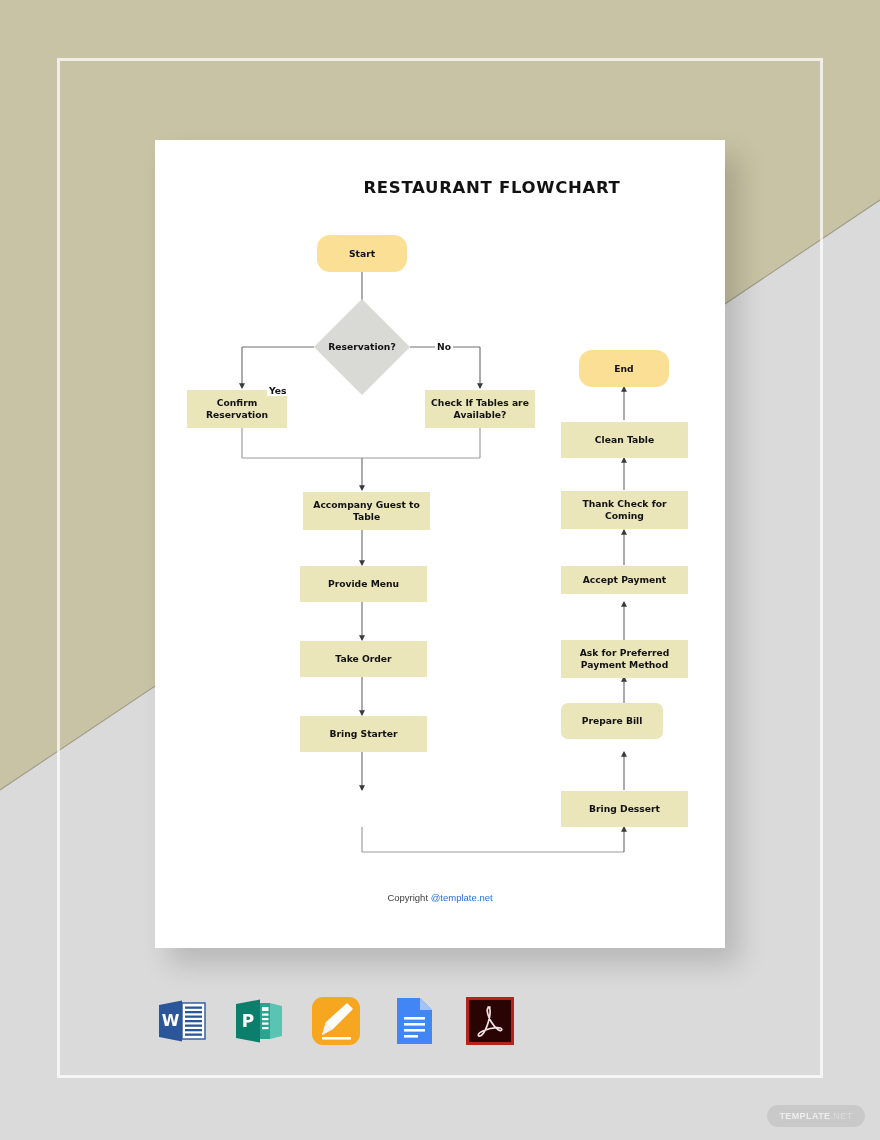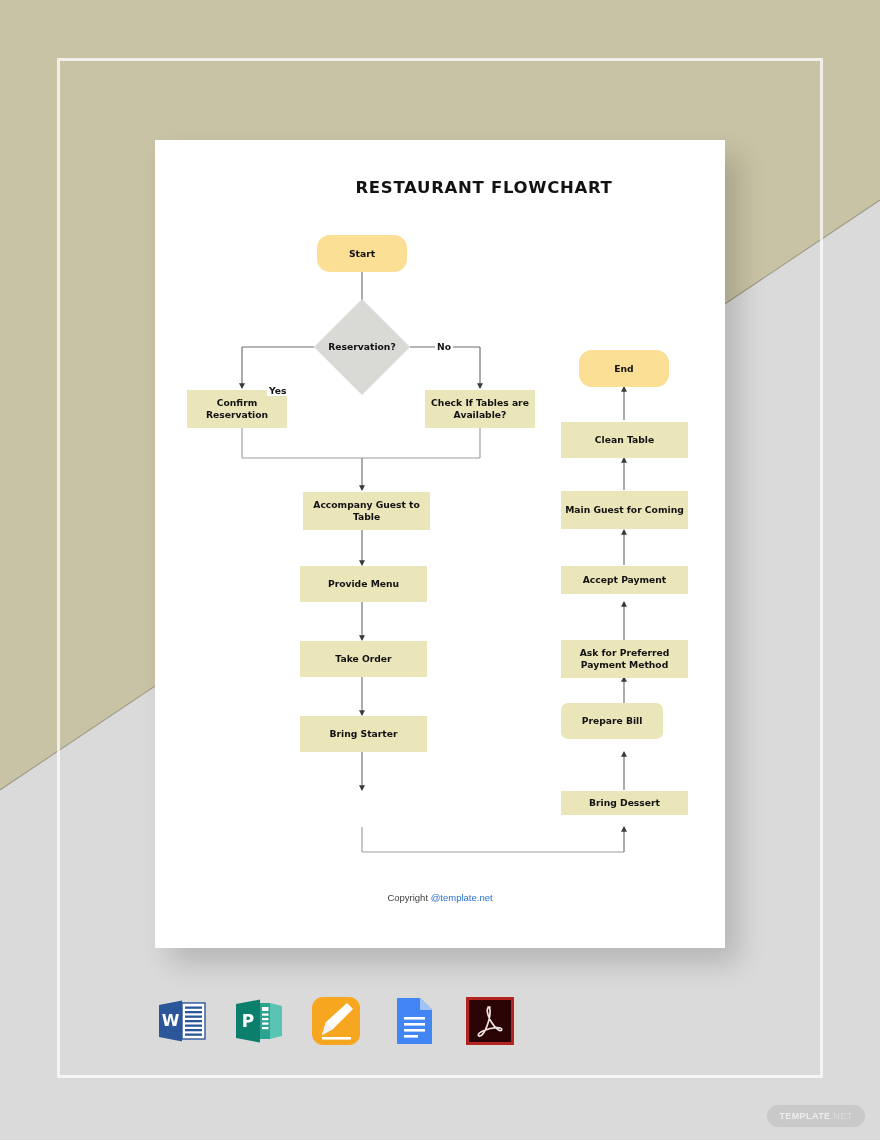--- a/index.html
+++ b/index.html
@@ -57,21 +57,21 @@
     left: 155px;
     top: 140px;
     width: 570px;
     height: 808px;
     background: #ffffff;
     box-shadow: 14px 16px 26px rgba(0,0,0,0.16);
   }
 
   .page-title {
     position: absolute;
-    left: 8px;
+    left: 16px;
     top: 38px;
     width: 100%;
     text-align: center;
     font-size: 16.5px;
     font-weight: bold;
     letter-spacing: 0.7px;
     color: #121212;
     font-family: "DejaVu Sans", sans-serif;
     padding-left: 36px;
   }
@@ -261,29 +261,29 @@
 
       <div class="node process" style="left:148px; top:352px; width:127px; height:38px;">Accompany Guest to Table</div>
 
       <div class="node process" style="left:145px; top:426px; width:127px; height:36px;">Provide Menu</div>
 
       <div class="node process" style="left:145px; top:501px; width:127px; height:36px;">Take Order</div>
 
       <div class="node process" style="left:145px; top:576px; width:127px; height:36px;">Bring Starter</div>
 
 
-      <div class="node process" style="left:406px; top:651px; width:127px; height:24px;">Bring Dessert</div>
+      <div class="node process" style="left:406px; top:651px; width:127px; height:36px;">Bring Dessert</div>
 
       <div class="node process" style="left:406px; top:563px; width:102px; height:36px;border-radius:7px;">Prepare Bill</div>
 
       <div class="node process" style="left:406px; top:500px; width:127px; height:38px;">Ask for Preferred Payment Method</div>
 
       <div class="node process" style="left:406px; top:426px; width:127px; height:28px;">Accept Payment</div>
 
-      <div class="node process" style="left:406px; top:351px; width:127px; height:38px;">Main Guest for Coming</div>
+      <div class="node process" style="left:406px; top:351px; width:127px; height:38px;">Thank Check for Coming</div>
 
       <div class="node process" style="left:406px; top:282px; width:127px; height:36px;">Clean Table</div>
 
       <div class="node terminal" style="left:424px; top:210px; width:90px; height:37px;">End</div>
 
     </div>
 
     <div class="copyright">
       <span class="cw">Copyright </span><span class="lnk">@template.net</span>
     </div>

